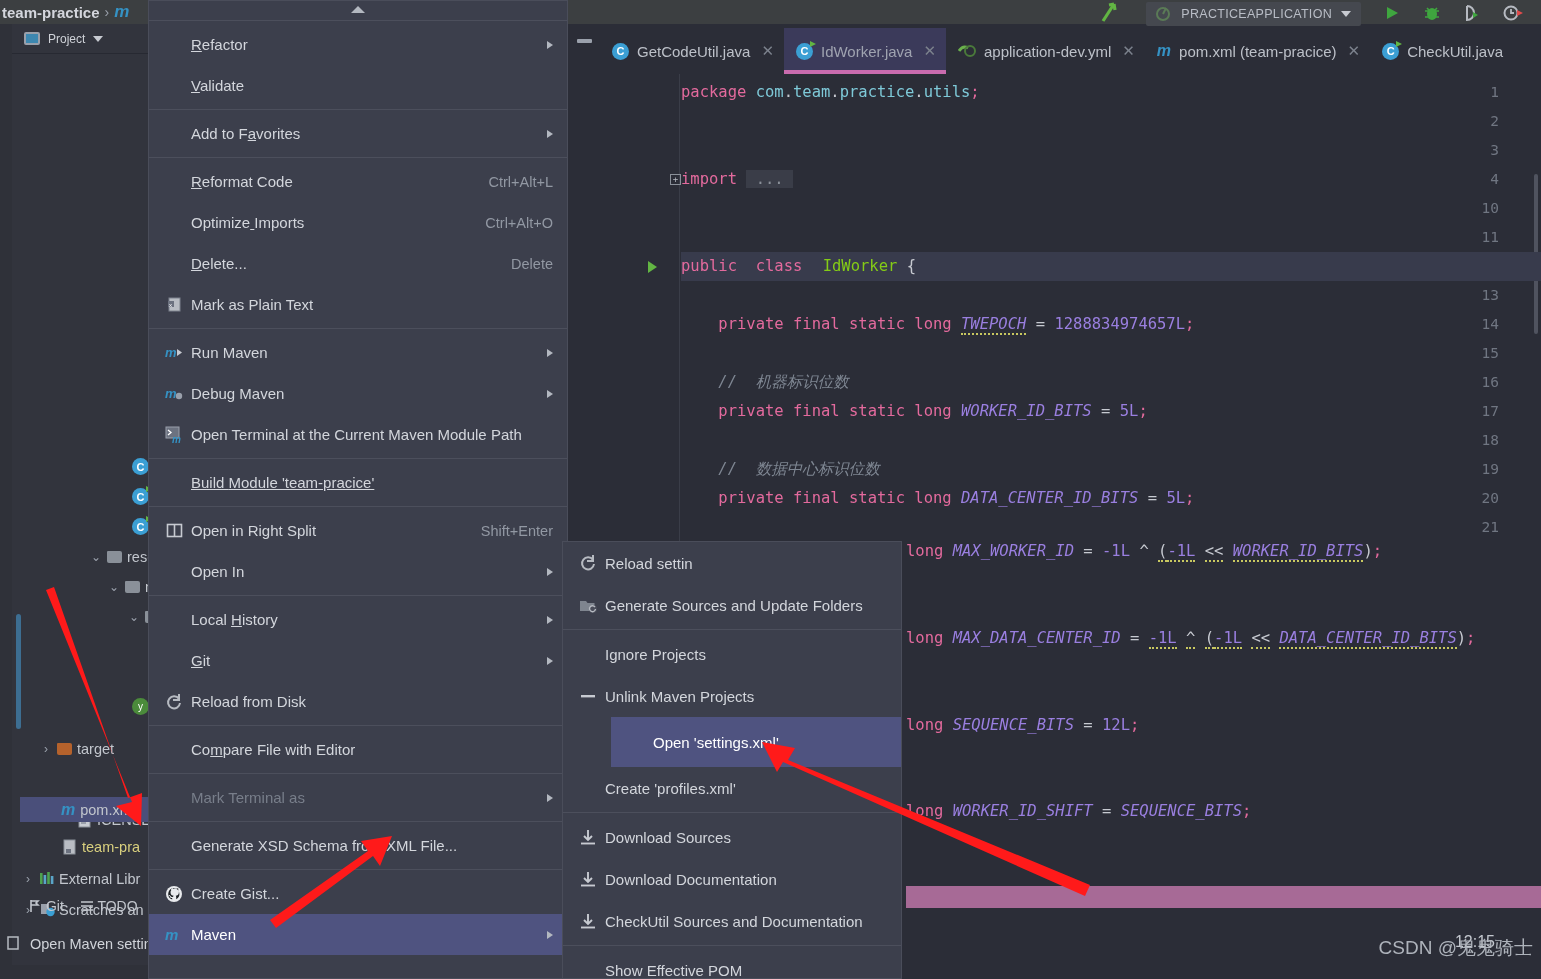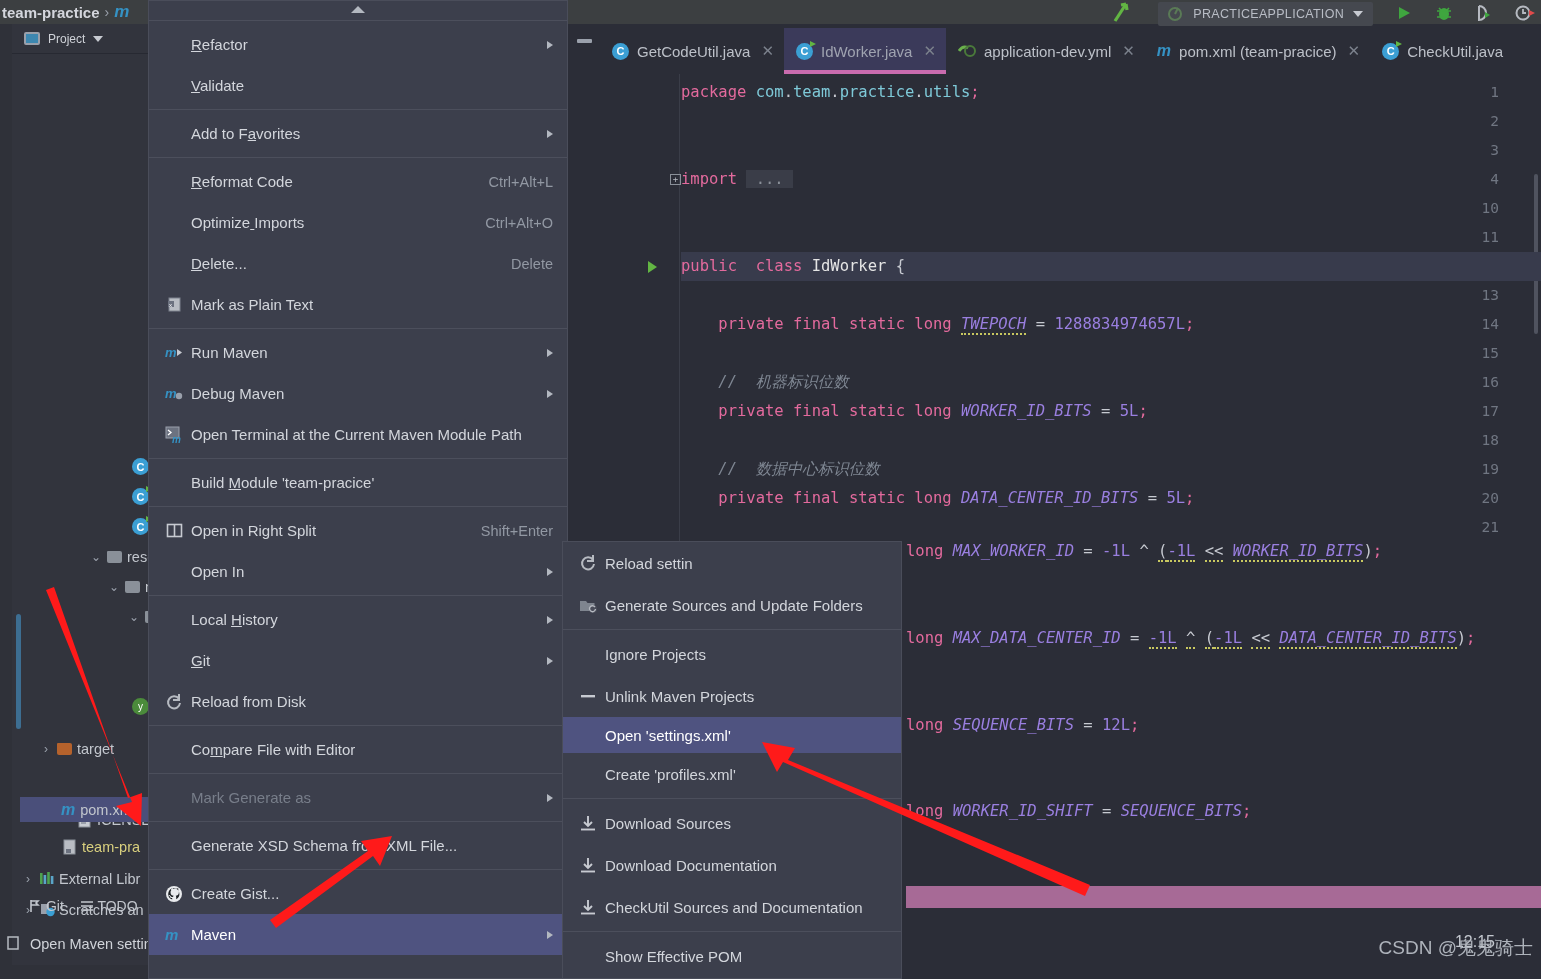--- a/index.html
+++ b/index.html
@@ -20,21 +20,21 @@
     position: absolute; left: 0; top: 0; height: 24px;
     display: flex; align-items: center; gap: 5px;
     font-size: 15px; font-weight: bold; color: #d4d6dd;
     padding-left: 2px; z-index: 40;
   }
   .breadcrumb .sep { color: #9aa0ab; font-weight: normal; font-size: 14px;}
   .breadcrumb .mglyph { color: #3592c4; font-style: italic; font-weight: bold; font-size: 17px; }
 
   .runbar {
     position: absolute; right: 0; top: 0; height: 28px;
-    display: flex; align-items: center; gap: 22px; padding-right: 4px; z-index: 40;
+    display: flex; align-items: center; gap: 22px; padding-right: 16px; z-index: 40;
   }
   .runcfg {
     display: flex; align-items: center; gap: 9px;
     background: #45484f; height: 24px; padding: 0 10px 0 8px; border-radius: 2px;
   }
   .runcfg .label { font-size: 12.5px; color: #b9bdc6; letter-spacing: .3px; }
   .caret-dn { width:0;height:0;border-left:5px solid transparent;border-right:5px solid transparent;border-top:6px solid #c7cad1; }
   .ticon { display:inline-block; line-height: 1; }
 
   
@@ -126,21 +126,21 @@
   .runarrow {
     position:absolute; left: 48px; width:0;height:0;
     border-left:9px solid #62b543;border-top:6px solid transparent;border-bottom:6px solid transparent;
   }
   .cline {
     position:absolute; left: 81px; right:0; height: 29px; line-height: 29px;
     white-space: pre; color: #c7cad1;
   }
   .cline.hl { background: #383b4c; }
   .kw { color: #e36a9d; }
-  .typ { color: #e5e5e5; }
+  .typ { color: #84cc16; margin-left: 11px; }
   .cnst { color: #9a7fe0; font-style: italic; }
   .num { color: #9a7fe0; }
   .pkg { color: #7ec9d8; }
   .cmt { color: #7f8793; font-style: italic; }
   .op { color: #c7cad1; }
   .fold { color:#8a9099; background:#3a3d48; }
   .squig { border-bottom: 2px dotted #c8c860; }
   .pinkbar {
     position:absolute; left: 906px; top: 886px; right: 0; height: 22px; background:#a76a96;
   }
@@ -528,21 +528,21 @@
         <span class="micon">
           <svg width="19" height="18" viewBox="0 0 19 18">
             <rect x="1" y="1" width="13" height="11" fill="#6c7280" stroke="#9aa0ab"></rect>
             <path d="M3 4 l3 2.5 l-3 2.5" stroke="#fff" stroke-width="1.3" fill="none"></path>
             <text x="7" y="17" font-size="10" font-style="italic" font-weight="bold" fill="#3592c4">m</text>
           </svg>
         </span>
         <span class="mlabel">Open Terminal at the Current Maven Module Path</span>
       </div>
       <div class="msep"></div>
-      <div class="mi" style="height: 41px;">
+      <div class="mi" style="height: 41px; text-decoration: underline;">
         <span class="micon"></span>
         <span class="mlabel">Build <span class="u">M</span>odule 'team-pracice'</span>
       </div>
       <div class="msep"></div>
       <div class="mi" style="height: 41px;">
         <span class="micon">
           <svg width="17" height="15" viewBox="0 0 17 15">
             <rect x="1.5" y="1.5" width="14" height="12" fill="none" stroke="#c7cad1" stroke-width="1.6"></rect>
             <path d="M8.5 1.5v12" stroke="#c7cad1" stroke-width="1.6"></path>
           </svg>
@@ -576,21 +576,21 @@
         <span class="mlabel">Reload from Disk</span>
       </div>
       <div class="msep"></div>
       <div class="mi" style="height: 41px;">
         <span class="micon"></span>
         <span class="mlabel">Co<span class="u">m</span>pare File with Editor</span>
       </div>
       <div class="msep"></div>
       <div class="mi dis" style="height: 41px;">
         <span class="micon"></span>
-        <span class="mlabel">Mark Generate as</span>
+        <span class="mlabel">Mark Terminal as</span>
         <span class="marrow"></span>
       </div>
       <div class="msep"></div>
       <div class="mi" style="height: 41px;">
         <span class="micon"></span>
         <span class="mlabel">Generate XSD Schema from XML File...</span>
       </div>
       <div class="msep"></div>
       <div class="mi" style="height: 41px;">
         <span class="micon">
@@ -638,21 +638,21 @@
         <span class="mlabel">Ignore Projects</span>
       </div>
       <div class="mi" style="height: 42px;">
         <span class="micon">
           <svg width="18" height="16" viewBox="0 0 18 16">
             <rect x="2" y="7" width="14" height="2.4" fill="#c7cad1"></rect>
           </svg>
         </span>
         <span class="mlabel">Unlink Maven Projects</span>
       </div>
-      <div class="mi sel" style="height: 36px;">
+      <div class="mi sel" style="height: 50px; margin-left: 48px;">
         <span class="micon"></span>
         <span class="mlabel">Open 'settings.xml'</span>
       </div>
       <div class="mi" style="height: 42px;">
         <span class="micon"></span>
         <span class="mlabel">Create 'profiles.xml'</span>
       </div>
       <div class="msep"></div>
       <div class="mi" style="height: 42px;">
         <span class="micon">

